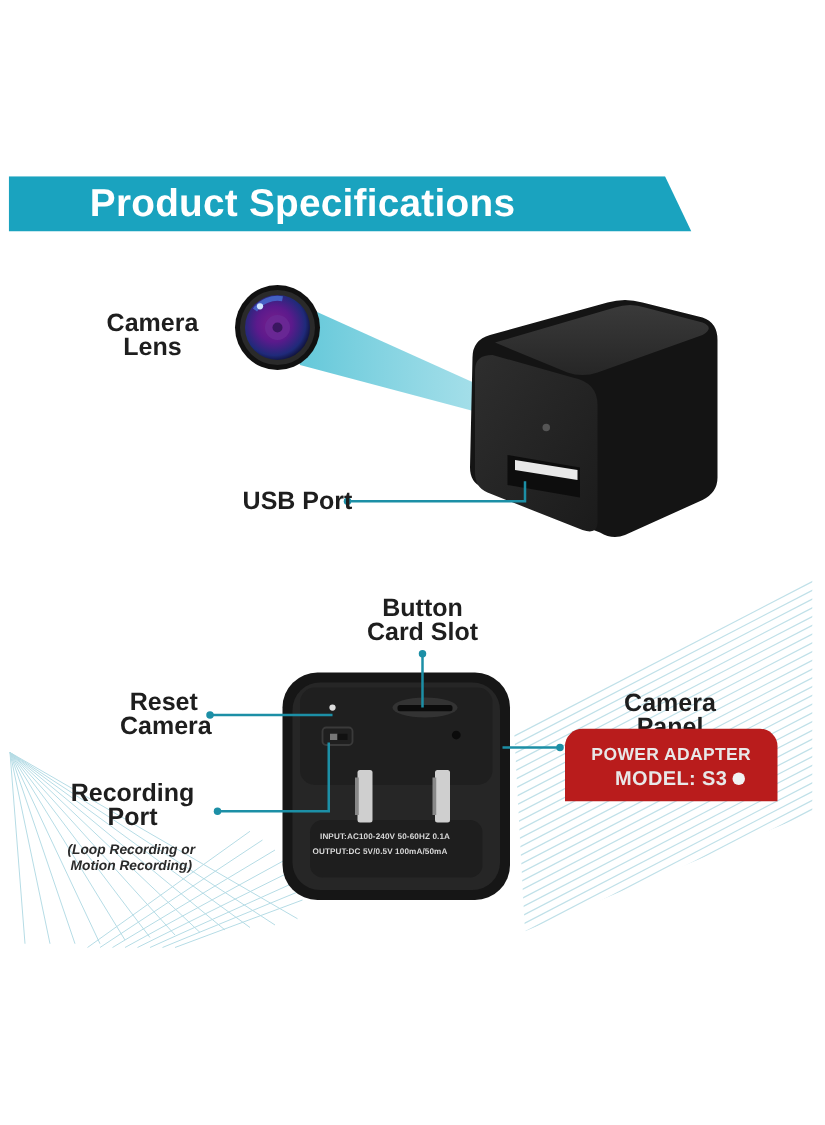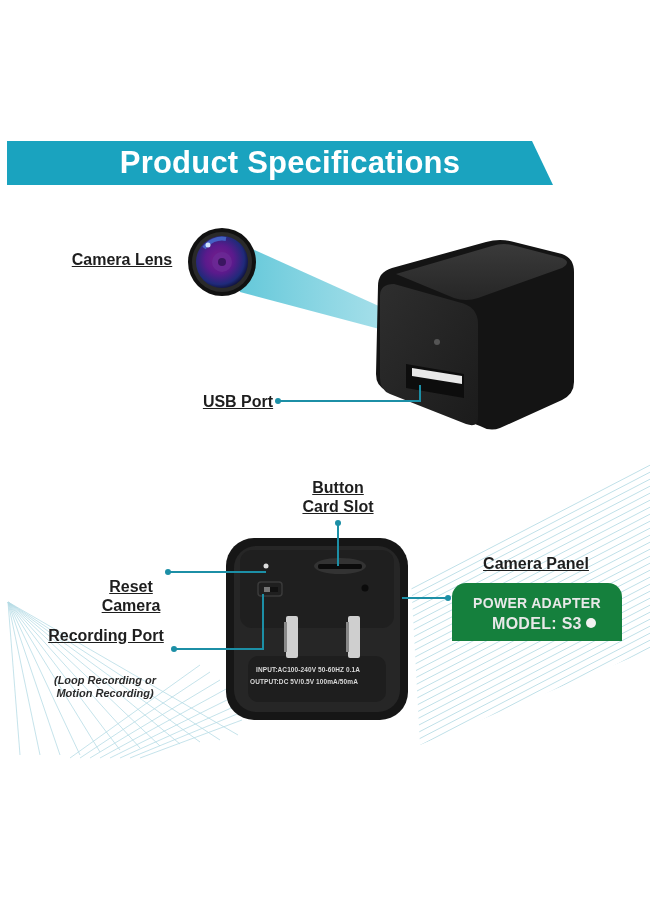--- a/index.html
+++ b/index.html
@@ -3,27 +3,27 @@
 <meta charset="utf-8">
 <style>
   html, body { margin: 0; padding: 0; background: #ffffff; }
   body { width: 660px; height: 900px; position: relative; overflow: hidden;
          font-family: "Liberation Sans", sans-serif; }
   .abs { position: absolute; }
   .banner { position: absolute; left: 7px; top: 141px; width: 0; height: 0; }
   .banner svg { position: absolute; left: 0; top: 0; }
   .banner-title { position: absolute; left: 7px; top: 141px; width: 470px; height: 44px;
                   color: #ffffff; font-weight: bold; font-size: 31px; line-height: 44px;
-                  text-align: center; letter-spacing: 0.2px; padding-left: 48px; }
-  .label { position: absolute; color: #1e1e1e; font-weight: bold; font-size: 16px;
-           line-height: 19px; text-align: center; text-decoration: underline; }
+                  text-align: center; letter-spacing: 0.2px; }
+  .label { position: absolute; color: #1e1e1e; font-weight: bold; font-size: 20px;
+           line-height: 19px; text-align: center; }
   .sublabel { position: absolute; color: #2a2a2a; font-weight: bold; font-style: italic;
               font-size: 11px; line-height: 13px; text-align: center; }
   .sticker { position: absolute; left: 452px; top: 583px; width: 170px; height: 58px;
-             background: #15803d; border-radius: 14px 14px 0 0; }
+             background: #b91c1c; border-radius: 14px 14px 0 0; }
   .sticker-line1 { position: absolute; left: 0; top: 12px; width: 170px; text-align: center;
                    color: #e8e8e8; font-weight: bold; font-size: 14px; letter-spacing: 0.3px; }
   .sticker-line2 { position: absolute; left: 40px; top: 32px; color: #e8e8e8; font-weight: bold;
                    font-size: 16px; letter-spacing: 0.3px; }
   .sticker-dot { position: absolute; left: 134px; top: 35px; width: 10px; height: 10px;
                  border-radius: 50%; background: #f2f2f2; }
   .spec-text { position: absolute; color: #d9d9d9; font-weight: bold; font-size: 6.5px;
                letter-spacing: 0.1px; white-space: nowrap; }
 </style>
 </head>
@@ -189,21 +189,21 @@
     <circle cx="174" cy="649" r="3"></circle>
     <circle cx="448" cy="598" r="3"></circle>
   </g>
 </svg>
 
 <div class="label" style="left:282px;top:478px;width:112px;">
   <div>Button</div>
   <div>Card Slot</div>
 </div>
 
-<div class="label" style="left:96px;top:553px;width:70px;margin-top:24px;">
+<div class="label" style="left:96px;top:553px;width:70px;">
   <div>Reset</div>
   <div>Camera</div>
 </div>
 
 <div class="label" style="left:34px;top:626px;width:144px;">Recording Port</div>
 <div class="sublabel" style="left:40px;top:674px;width:130px;">
   <div>(Loop Recording or</div>
   <div>Motion Recording)</div>
 </div>
 

